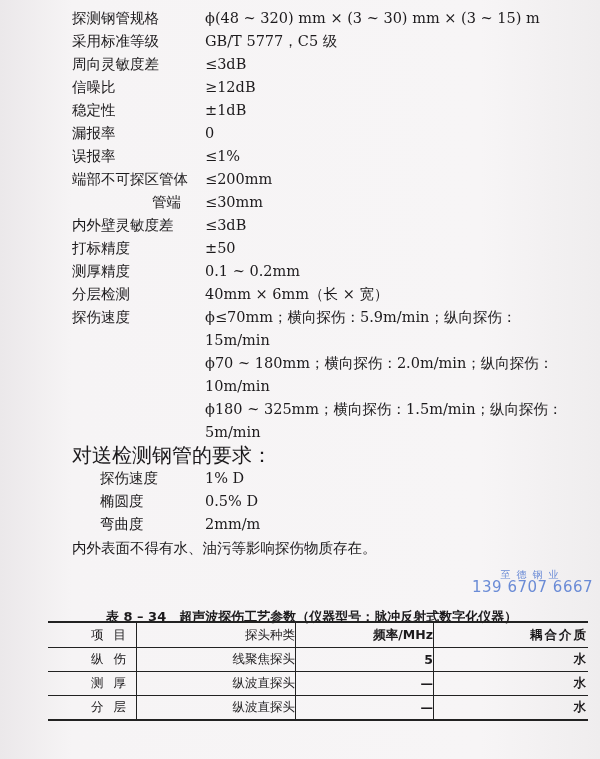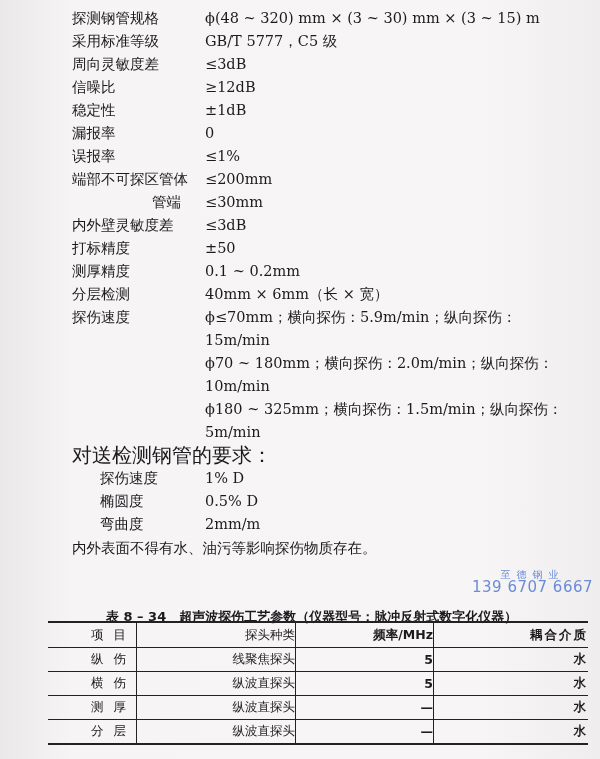--- a/index.html
+++ b/index.html
@@ -146,26 +146,20 @@
       </tr>
     </thead>
     <tbody>
       <tr>
         <td class="col1">纵伤</td>
         <td class="col2">线聚焦探头</td>
         <td class="col3">5</td>
         <td class="col4">水</td>
       </tr>
       <tr>
-        <td class="col1">横伤</td>
-        <td class="col2">纵波直探头</td>
-        <td class="col3">5</td>
-        <td class="col4">水</td>
-      </tr>
-      <tr>
         <td class="col1">测厚</td>
         <td class="col2">纵波直探头</td>
         <td class="col3">—</td>
         <td class="col4">水</td>
       </tr>
       <tr>
         <td class="col1">分层</td>
         <td class="col2">纵波直探头</td>
         <td class="col3">—</td>
         <td class="col4">水</td>

